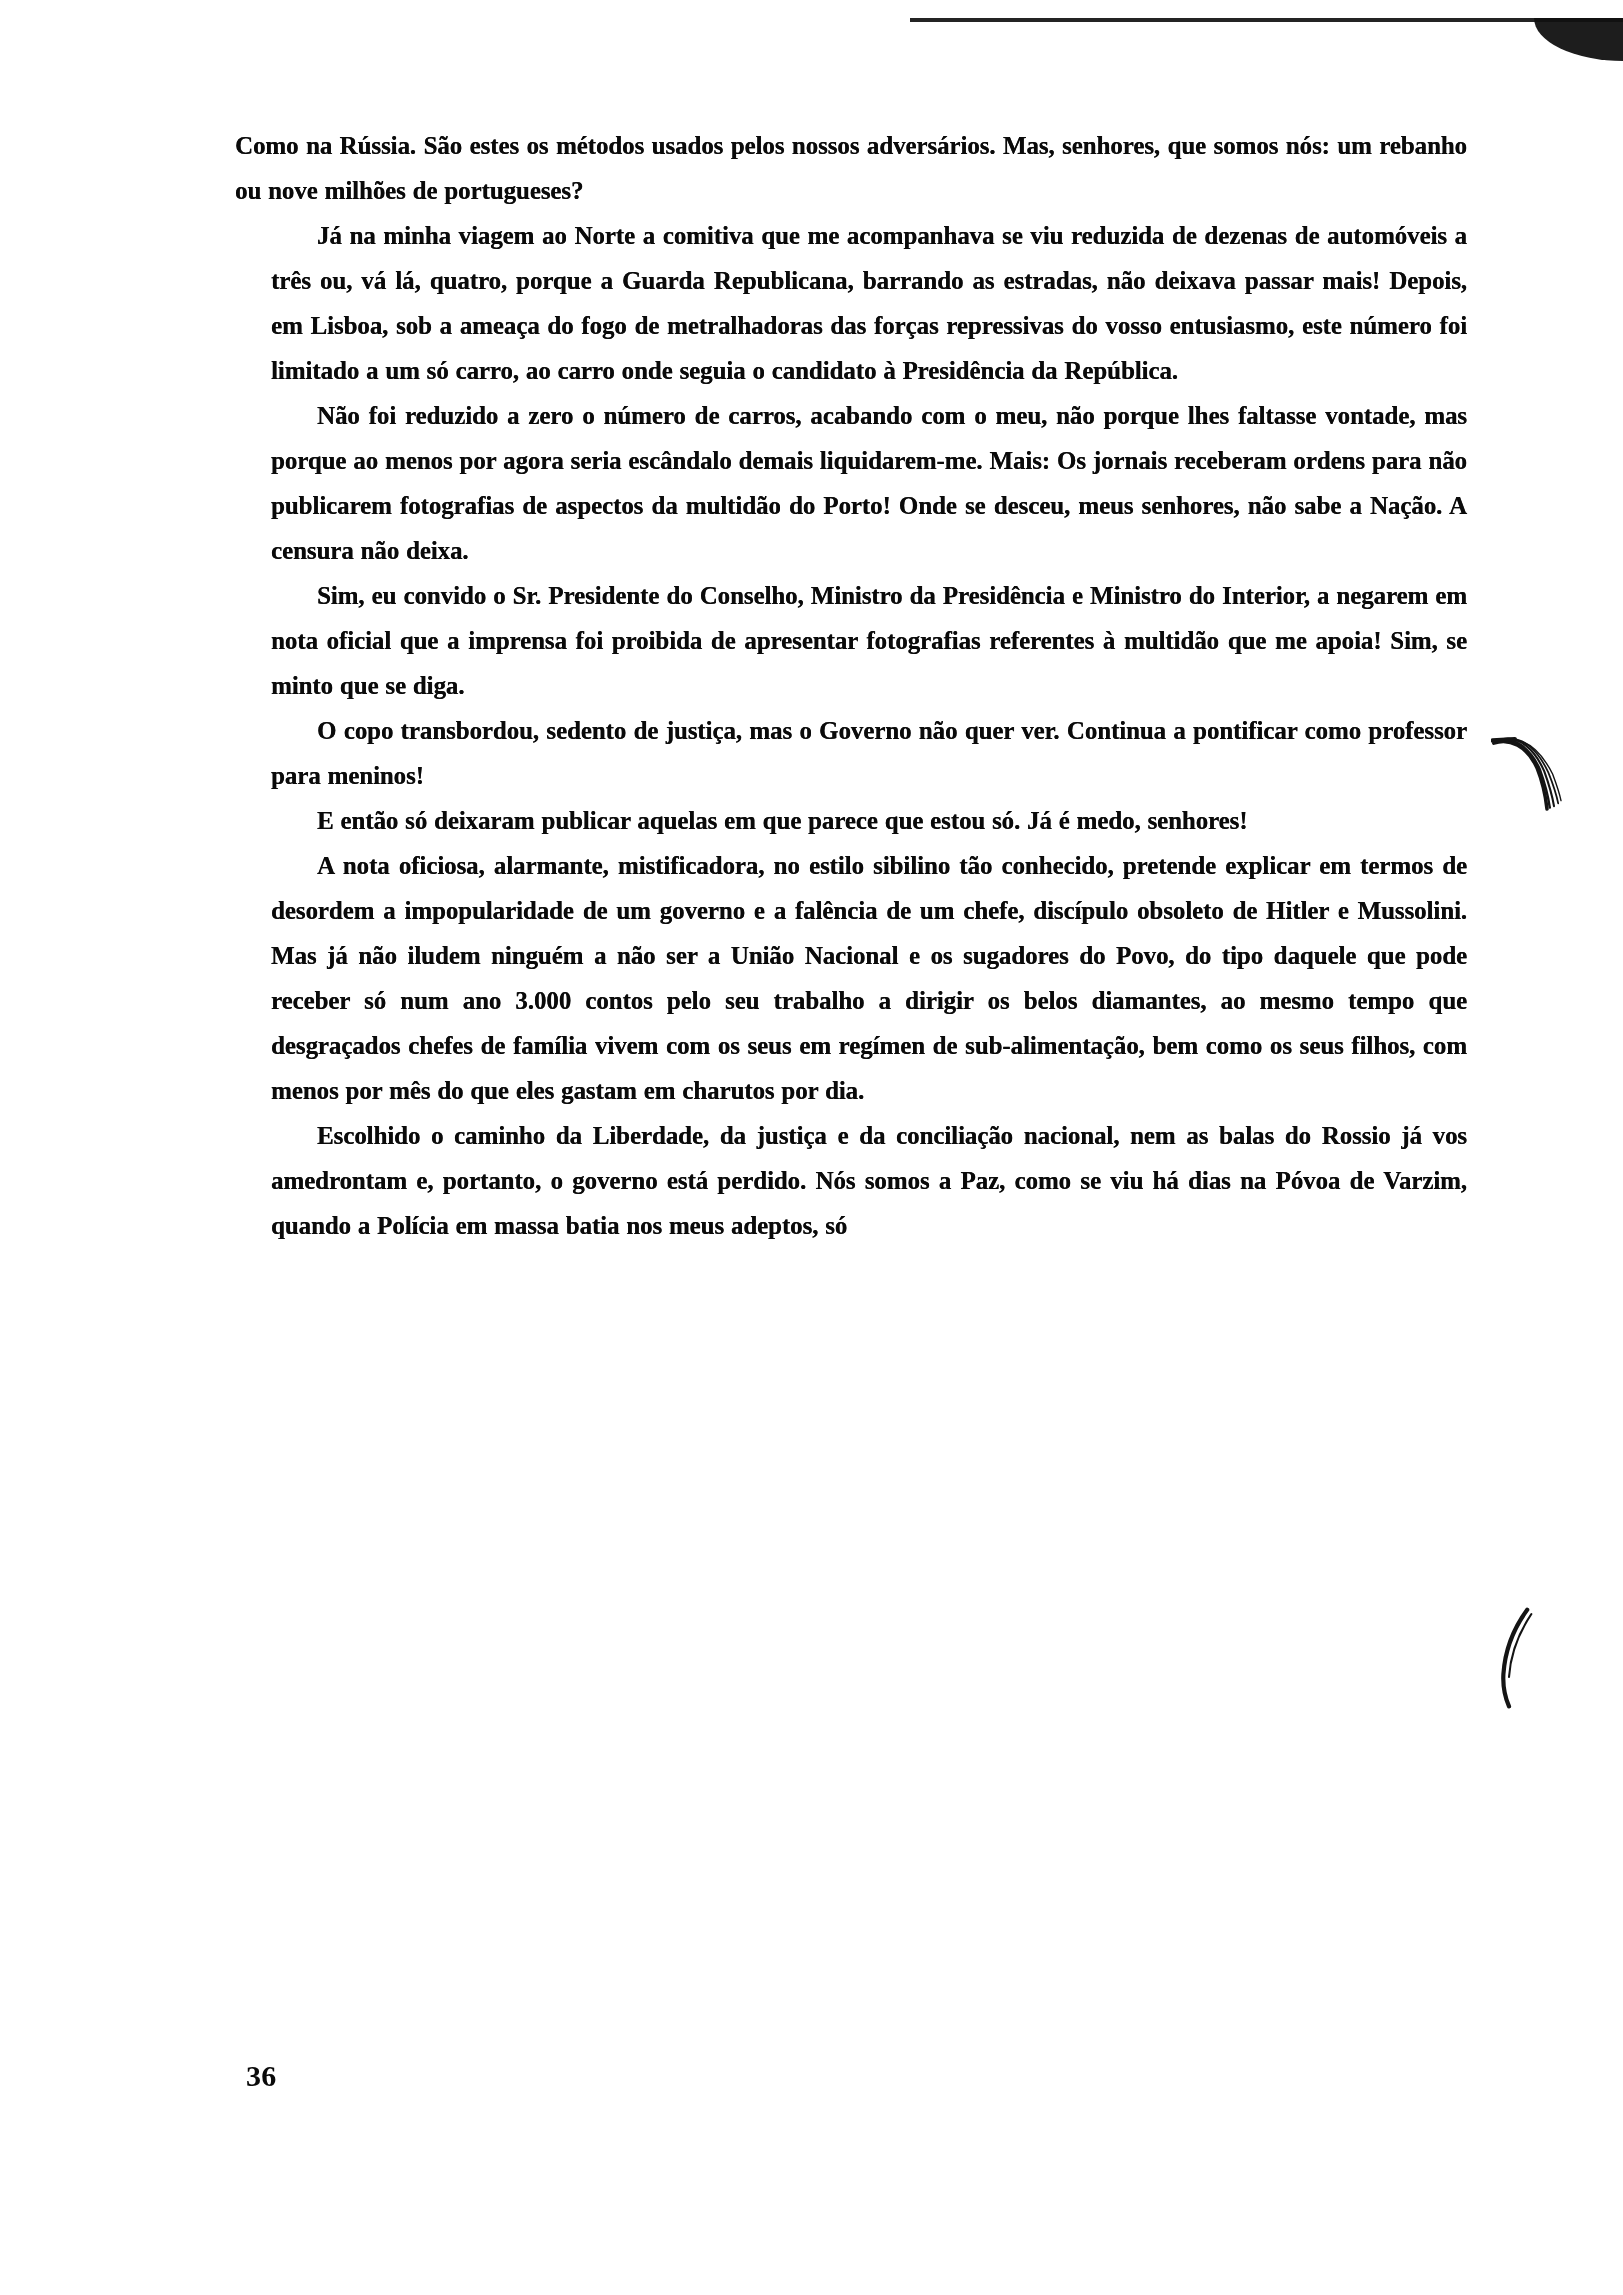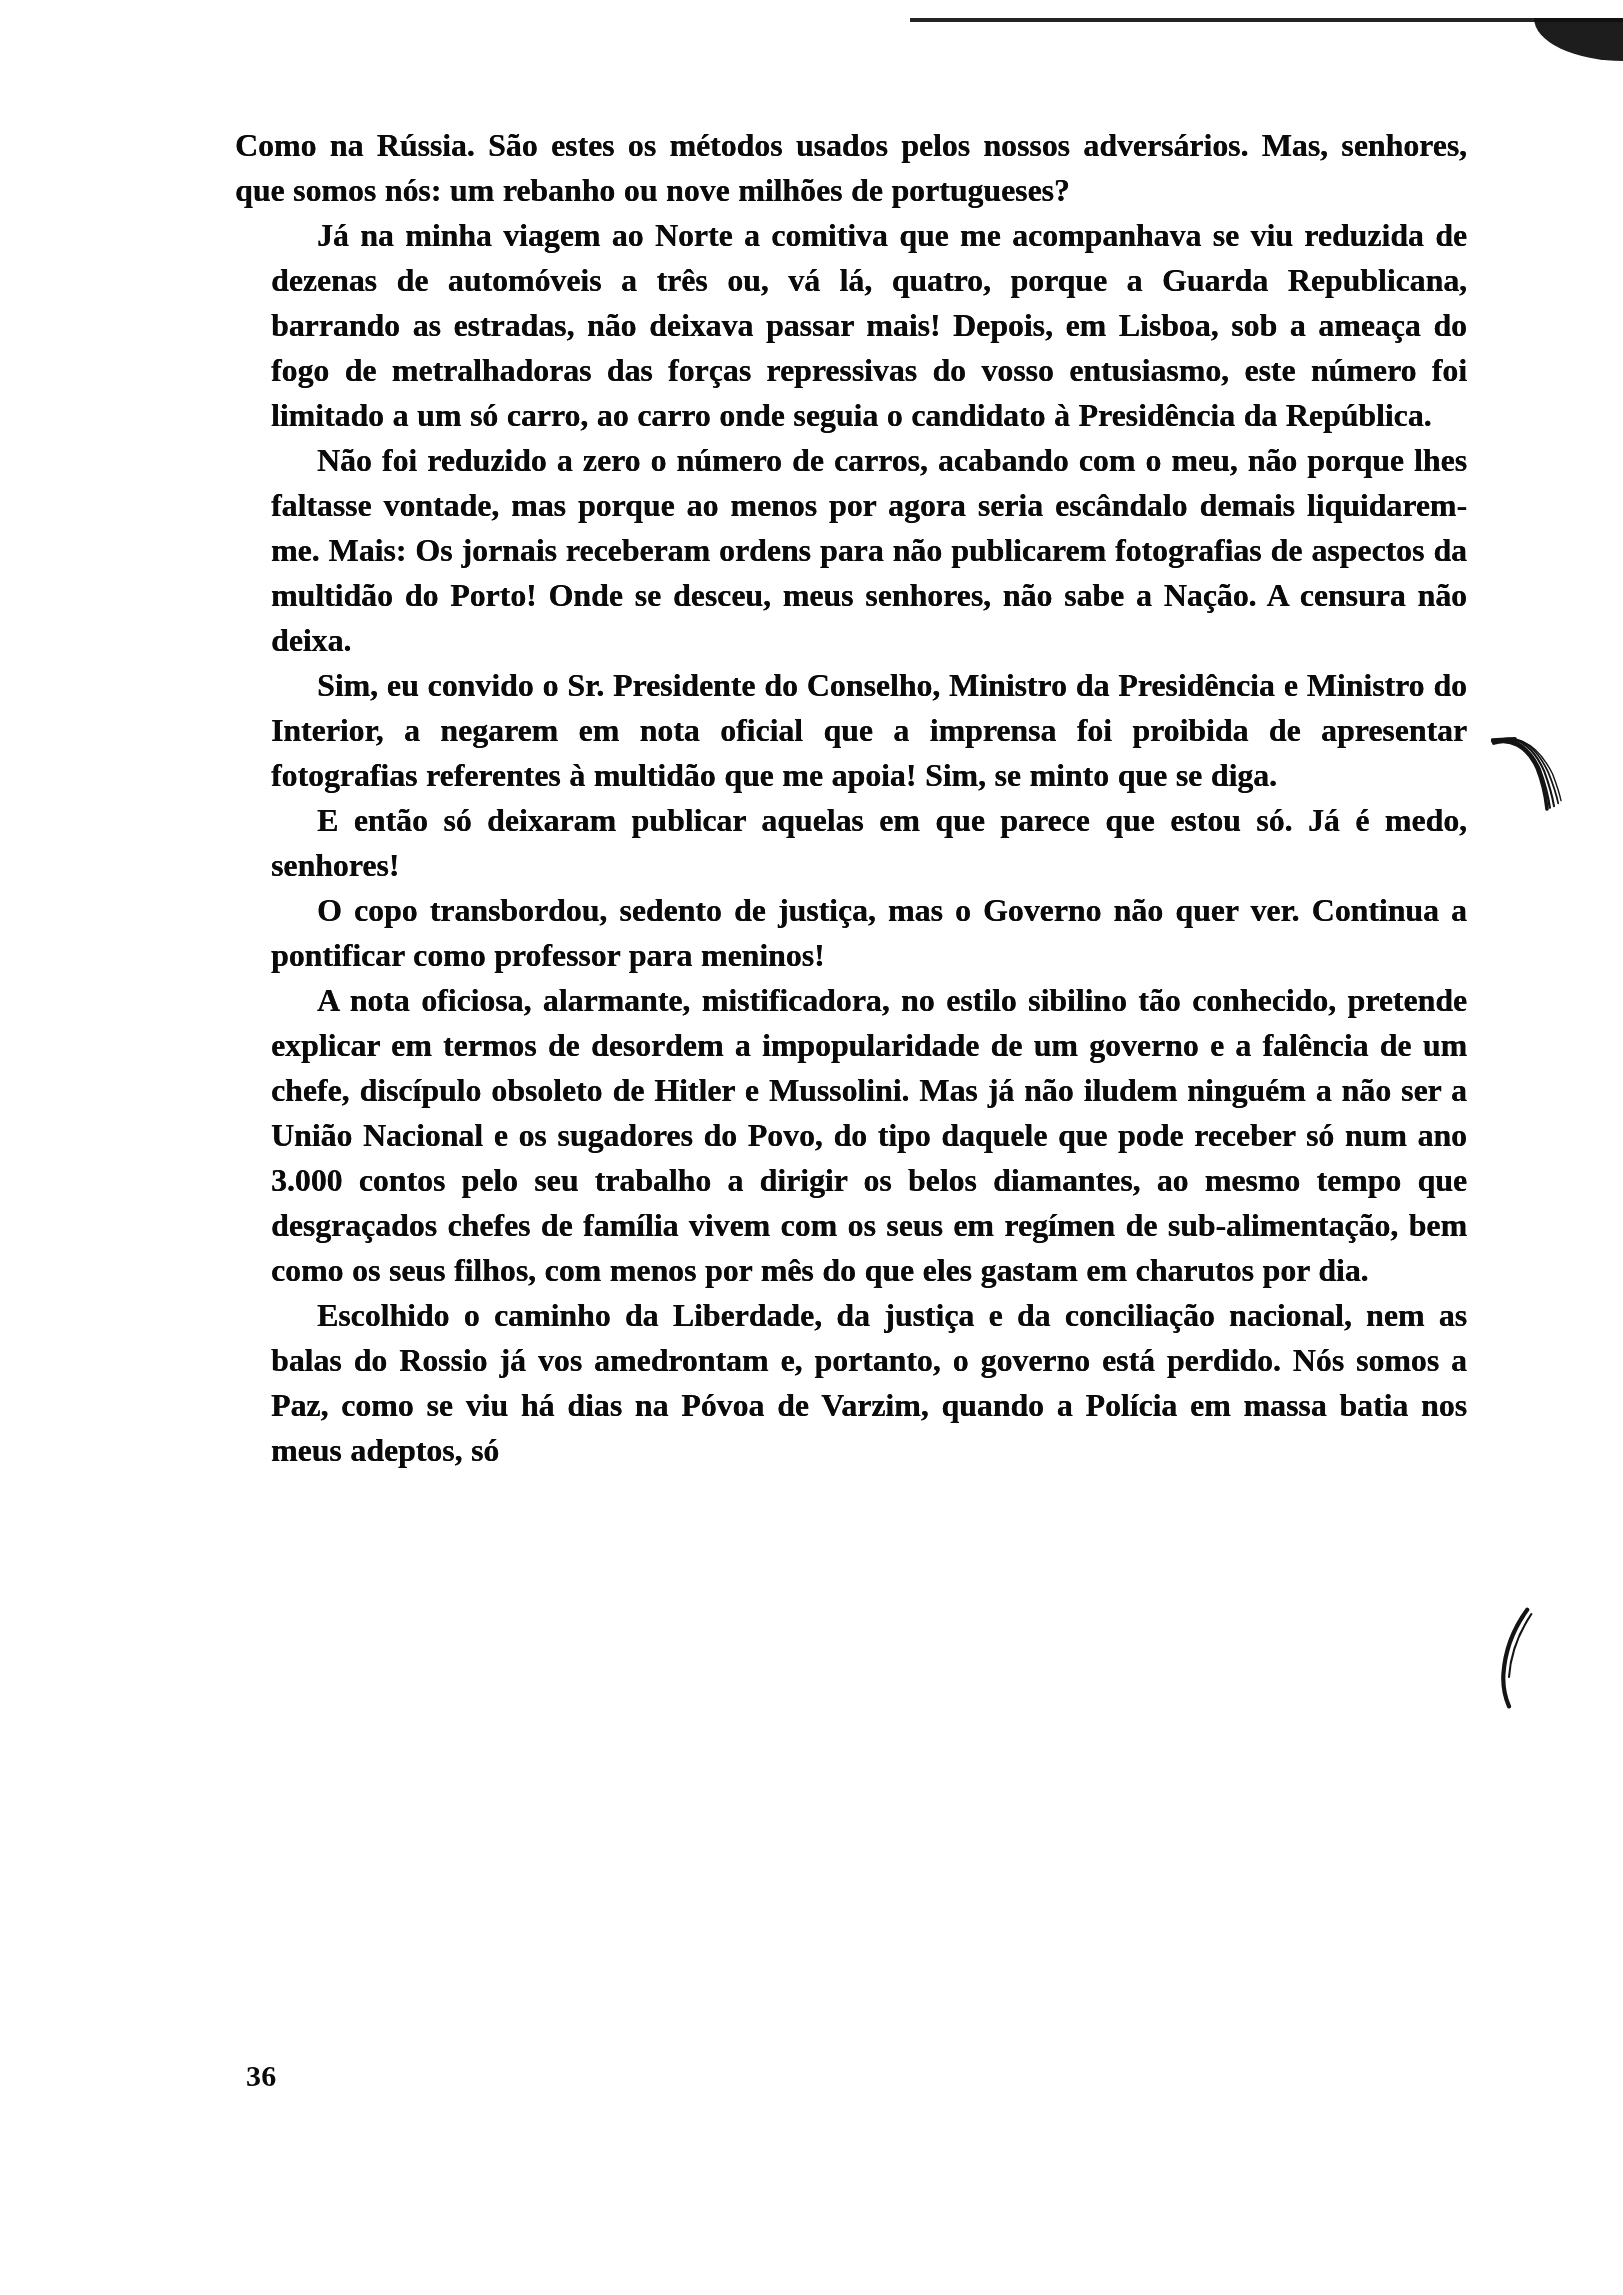--- a/index.html
+++ b/index.html
@@ -43,21 +43,21 @@
   .textblock {
     position: absolute;
     left: 235px;
     top: 123px;
     width: 1232px;
   }
   .para {
     margin: 0 0 0 0;
     text-align: justify;
     text-align-last: left;
-    font-size: 32px;
+    font-size: 25px;
     line-height: 45px;
     letter-spacing: -0.1px;
     word-spacing: 0.7px;
     font-weight: 600;
     text-indent: 0;
     -webkit-font-smoothing: none;
   }
   .para.indent {
     text-indent: 46px;
   }
@@ -110,22 +110,22 @@
 <div class="page">
 
   <div class="scan-edge-line"></div>
   <div class="scan-corner-blob"></div>
 
   <div class="textblock">
     <p class="para">Como na Rússia.  São estes os métodos usados pelos nossos adversários.  Mas, senhores, que somos nós: um rebanho ou nove milhões de portugueses?</p>
     <p class="para indent">Já na minha viagem ao Norte a comitiva que me acompanhava se viu reduzida de dezenas de automóveis a três ou, vá lá, quatro, porque a Guarda Republicana, barrando as estradas, não deixava passar mais!  Depois, em Lisboa, sob a ameaça do fogo de metralhadoras das forças repressivas do vosso entusiasmo, este número foi limitado a um só carro, ao carro onde seguia o candidato à Presidência da República.</p>
     <p class="para indent">Não foi reduzido a zero o número de carros, acabando com o meu, não porque lhes faltasse vontade, mas porque ao menos por agora seria escândalo demais liquidarem-me.  Mais: Os jornais receberam ordens para não publicarem fotografias de aspectos da multidão do Porto!  Onde se desceu, meus senhores, não sabe a Nação.  A censura não deixa.</p>
     <p class="para indent">Sim, eu convido o Sr. Presidente do Conselho, Ministro da Presidência e Ministro do Interior, a negarem em nota oficial que a imprensa foi proibida de apresentar fotografias referentes à multidão que me apoia!  Sim, se minto que se diga.</p>
+    <p class="para indent">O copo transbordou, sedento de justiça, mas o Governo não quer ver.  Continua a pontificar como professor para meninos!</p>
     <p class="para indent">E então só deixaram publicar aquelas em que parece que estou só.  Já é medo, senhores!</p>
-    <p class="para indent">O copo transbordou, sedento de justiça, mas o Governo não quer ver.  Continua a pontificar como professor para meninos!</p>
     <p class="para indent">A nota oficiosa, alarmante, mistificadora, no estilo sibilino tão conhecido, pretende explicar em termos de desordem a impopularidade de um governo e a falência de um chefe, discípulo obsoleto de Hitler e Mussolini.  Mas já não iludem ninguém a não ser a União Nacional e os sugadores do Povo, do tipo daquele que pode receber só num ano 3.000 contos pelo seu trabalho a dirigir os belos diamantes, ao mesmo tempo que desgraçados chefes de família vivem com os seus em regímen de sub-alimentação, bem como os seus filhos, com menos por mês do que eles gastam em charutos por dia.</p>
     <p class="para indent">Escolhido o caminho da Liberdade, da justiça e da conciliação nacional, nem as balas do Rossio já vos amedrontam e, portanto, o governo está perdido.  Nós somos a Paz, como se viu há dias na Póvoa de Varzim, quando a Polícia em massa batia nos meus adeptos, só</p>
   </div>
 
   <div class="pen-mark pen-mark-1">
     <svg width="77" height="91" viewBox="0 0 110 130" aria-hidden="true">
       <g fill="none" stroke="#141414" stroke-linecap="round">
         <path d="M4 26 C26 18 52 30 66 62 C74 82 78 102 80 120" stroke-width="5"></path>
         <path d="M10 22 C32 16 56 32 70 64 C78 86 82 104 84 118" stroke-width="3.5"></path>
         <path d="M18 20 C40 16 62 34 76 66 C84 88 88 104 90 116" stroke-width="3"></path>

